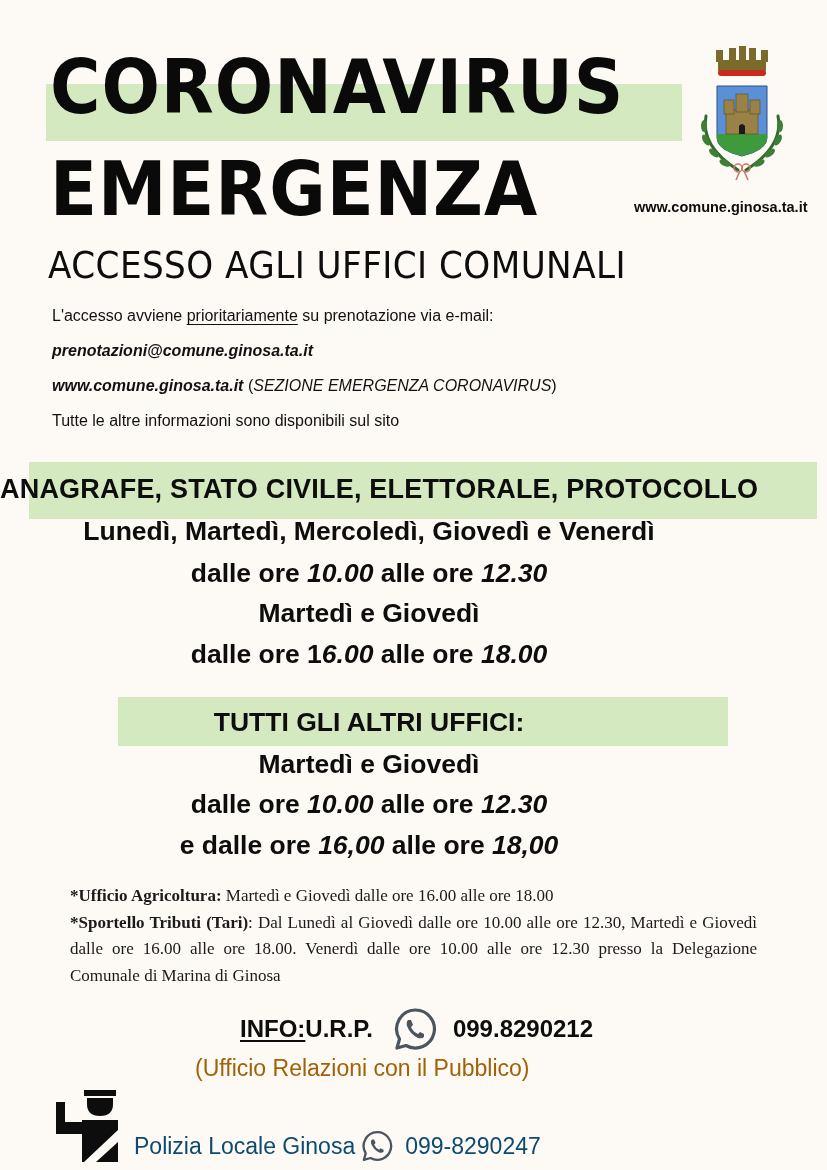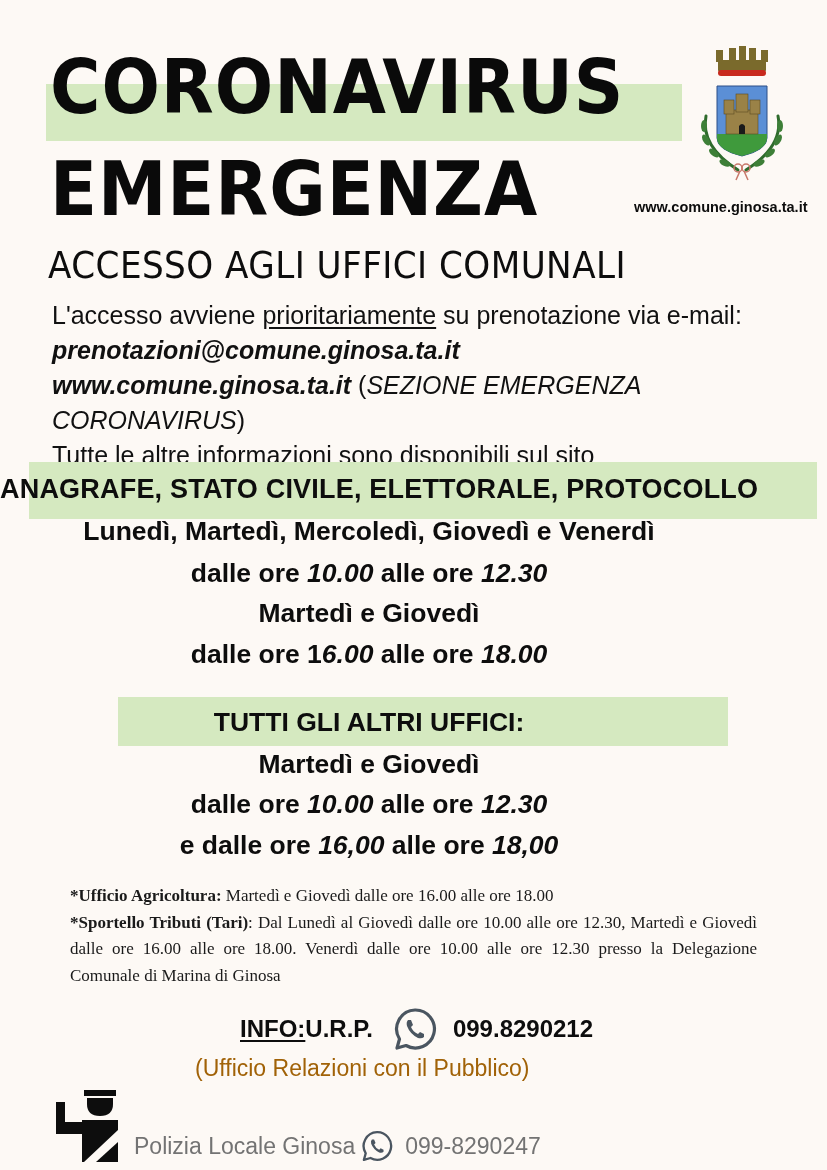--- a/index.html
+++ b/index.html
@@ -24,21 +24,21 @@
     left: 48px; top: 243px; font-size: 38px; font-weight: normal;
     font-family: "DejaVu Sans", sans-serif; letter-spacing: 0.5px; white-space: nowrap;
     transform: scaleX(0.90); transform-origin: left top;
   }
   .crest { left: 694px; top: 46px; width: 96px; height: 140px; }
   .site-top {
     left: 634px; top: 199px; font-size: 14.5px; font-weight: bold; white-space: nowrap;
     font-family: "Liberation Sans", sans-serif;
   }
   .intro {
-    left: 52px; top: 298px; width: 760px; font-size: 25px; line-height: 35px;
+    left: 52px; top: 298px; width: 760px; font-size: 16px; line-height: 35px;
     font-family: "Liberation Sans", sans-serif; color: #111;
   }
   .intro .u { text-decoration: underline; text-underline-offset: 3px; }
   .intro .bi { font-weight: bold; font-style: italic; }
   .intro .i { font-style: italic; }
   .hl-anagrafe { left: 29px; top: 462px; width: 788px; height: 57px; background: #d5e9c0; }
   .center-block { left: 0; width: 738px; text-align: center; font-weight: bold; white-space: nowrap; }
   .anagrafe-h { top: 474px; font-size: 27px; font-family: "Liberation Sans", sans-serif; letter-spacing: 0.2px; }
   .line { font-size: 26.5px; font-family: "Liberation Sans", sans-serif; }
   .line i { font-style: italic; }
@@ -53,21 +53,21 @@
     display: flex; align-items: center; font-family: "Liberation Sans", sans-serif;
   }
   .info-row .u { text-decoration: underline; text-underline-offset: 3px; margin-left: 47px; }
   .wa-big { width: 44px; height: 44px; margin: 0 16px 0 20px; }
   .info-sub {
     left: 195px; top: 1055px; font-size: 23px; white-space: nowrap; color: #a16207;
     font-family: "Liberation Sans", sans-serif;
   }
   .police-icon { left: 56px; top: 1090px; width: 64px; height: 72px; }
   .police-row {
-    left: 134px; top: 1130px; font-size: 23px; white-space: nowrap; color: #737373;
+    left: 134px; top: 1130px; font-size: 23px; white-space: nowrap; color: #0c4a6e;
     display: flex; align-items: center; font-family: "Liberation Sans", sans-serif;
   }
   .wa-small { width: 32px; height: 32px; margin: 0 12px 0 6px; }
 </style>
 </head>
 <body>
 
 <div class="abs hl-title"></div>
 <div class="abs title t1">CORONAVIRUS</div>
 <div class="abs title t2">EMERGENZA</div>

